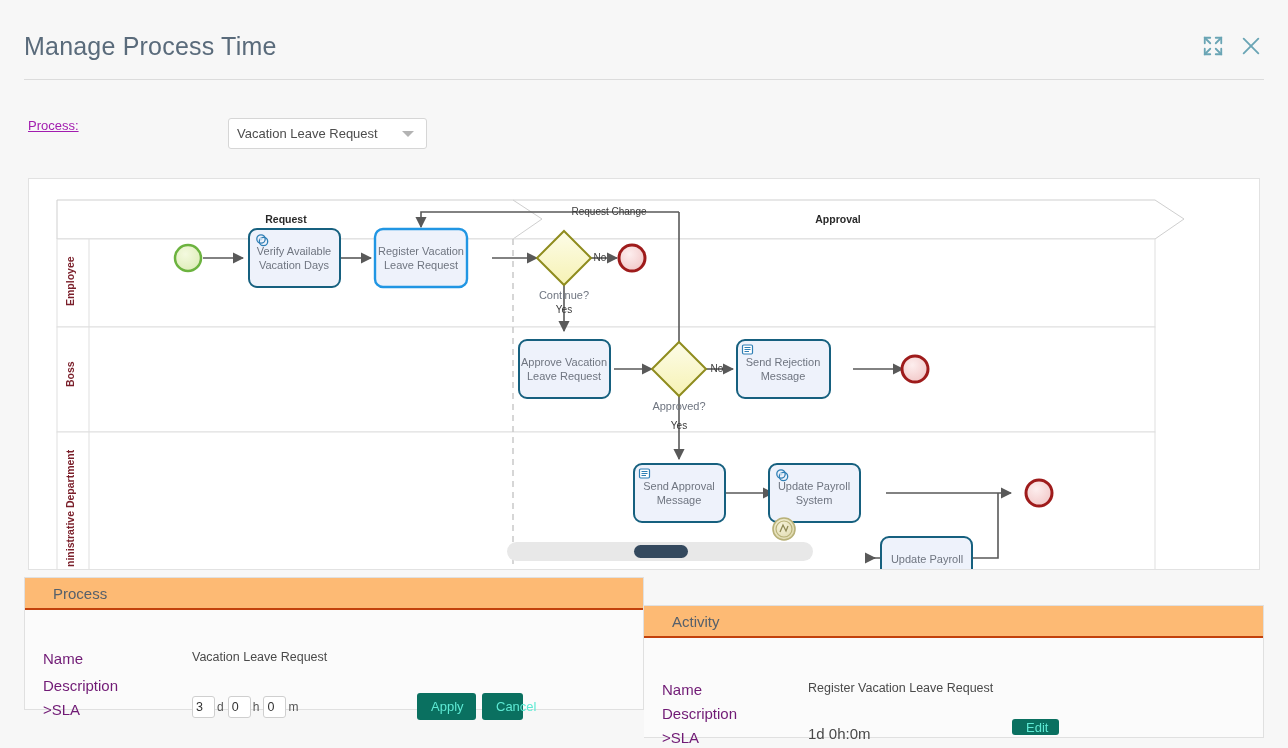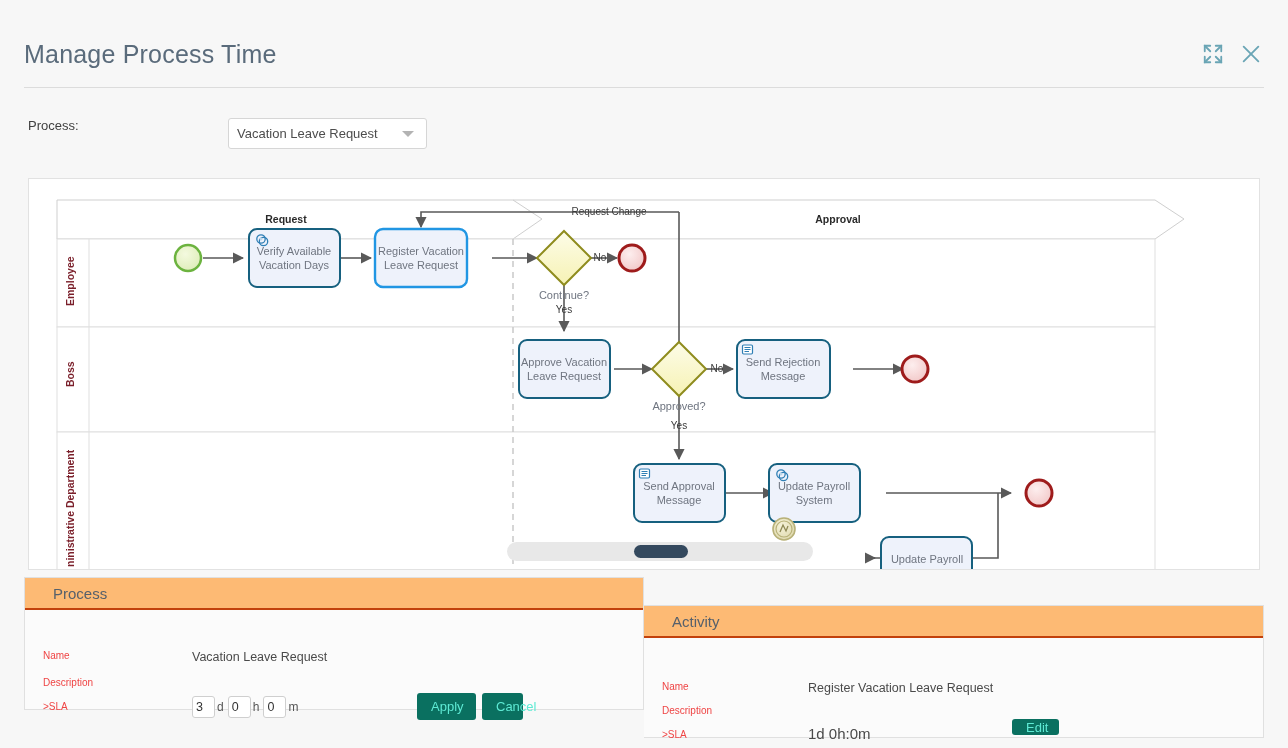--- a/index.html
+++ b/index.html
@@ -11,42 +11,42 @@
     overflow: hidden;
   }
   #app {
     position: relative;
     width: 1288px; height: 748px;
     background: #f7f7f7;
   }
 
   
   .header {
-    position: absolute; left: 0; top: 16px;
+    position: absolute; left: 0; top: 8px;
     width: 1288px; height: 77px;
   }
   .header-title {
     position: absolute; left: 24px; top: 24px;
     font-size: 25px; color: #5a6b7b; font-weight: 400;
     letter-spacing: 0.2px;
   }
   .header-actions {
     position: absolute; right: 26px; top: 27px;
     display: flex; gap: 16px; align-items: center;
   }
   .hicon { width: 22px; height: 22px; cursor: pointer; display:block; }
   .header-rule {
     position: absolute; left: 24px; top: 71px;
     width: 1240px; height: 1px; background: #dcdcdc;
   }
 
   
   .proc-label {
     position: absolute; left: 28px; top: 118px;
-    font-size: 13px; color: #404040;
+    font-size: 13px; color: #a21caf; text-decoration: underline;
   }
   .proc-select {
     position: absolute; left: 228px; top: 118px;
     width: 199px; height: 31px;
     background: #fff; border: 1px solid #d6d6d6; border-radius: 3px;
     display: flex; align-items: center; cursor: pointer;
   }
   .proc-select-value {
     font-size: 13px; color: #4d4d4d; padding-left: 8px; flex: 1;
     white-space: nowrap; overflow: hidden;
@@ -94,21 +94,21 @@
   .panel-head {
     height: 32px; background: #fdba74;
     border-bottom: 2px solid #c2410c;
     display: flex; align-items: center;
   }
   .panel-title {
     font-size: 15px; color: #56606b; padding-left: 28px;
   }
   .panel-body { position: relative; height: 100px; }
   .field-label {
-    position: absolute; font-size: 10px; color: #ef4444;
+    position: absolute; font-size: 15px; color: #701a75;
   }
   .field-value {
     position: absolute; font-size: 12.5px; color: #4a4a4a;
   }
 
   .sla-row { position: absolute; left: 167px; top: 86px; display: flex; align-items: center; }
   .num-input {
     width: 23px; height: 22px; border: 1px solid #cfcfcf; border-radius: 3px;
     background: #fff; font-size: 12.5px; color: #333; text-align: left;
     padding: 0 3px; font-family: "Liberation Sans", sans-serif;

